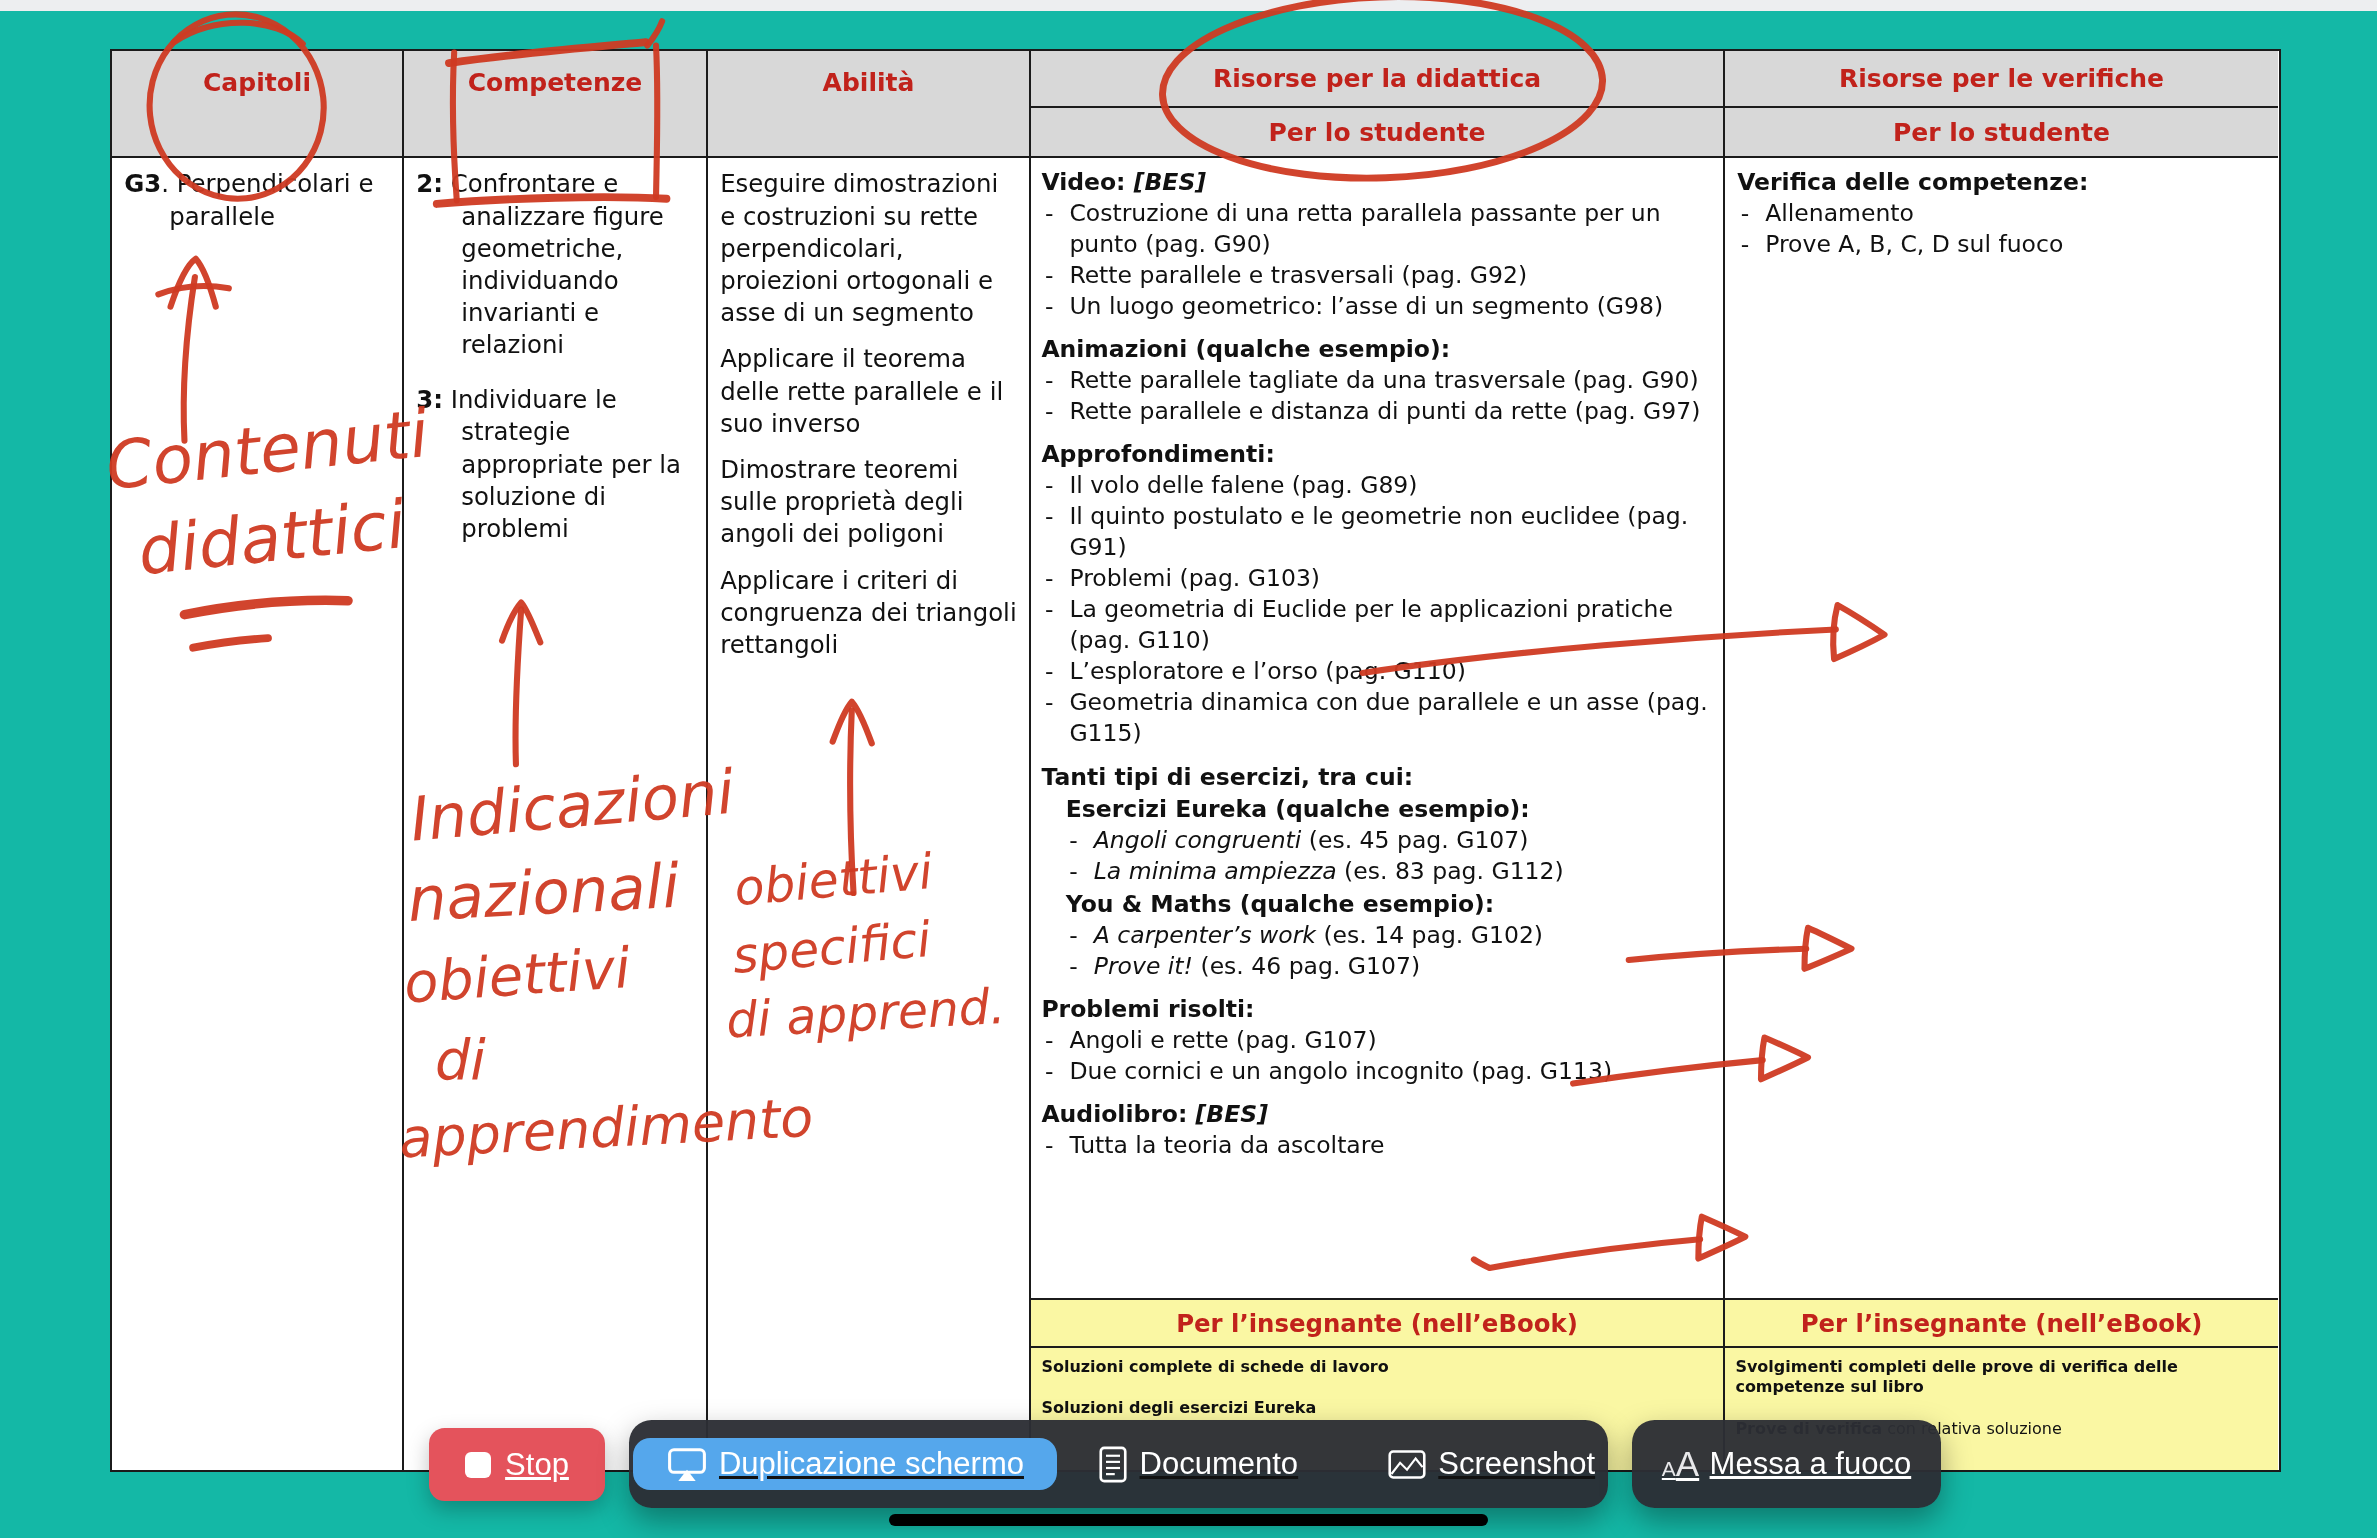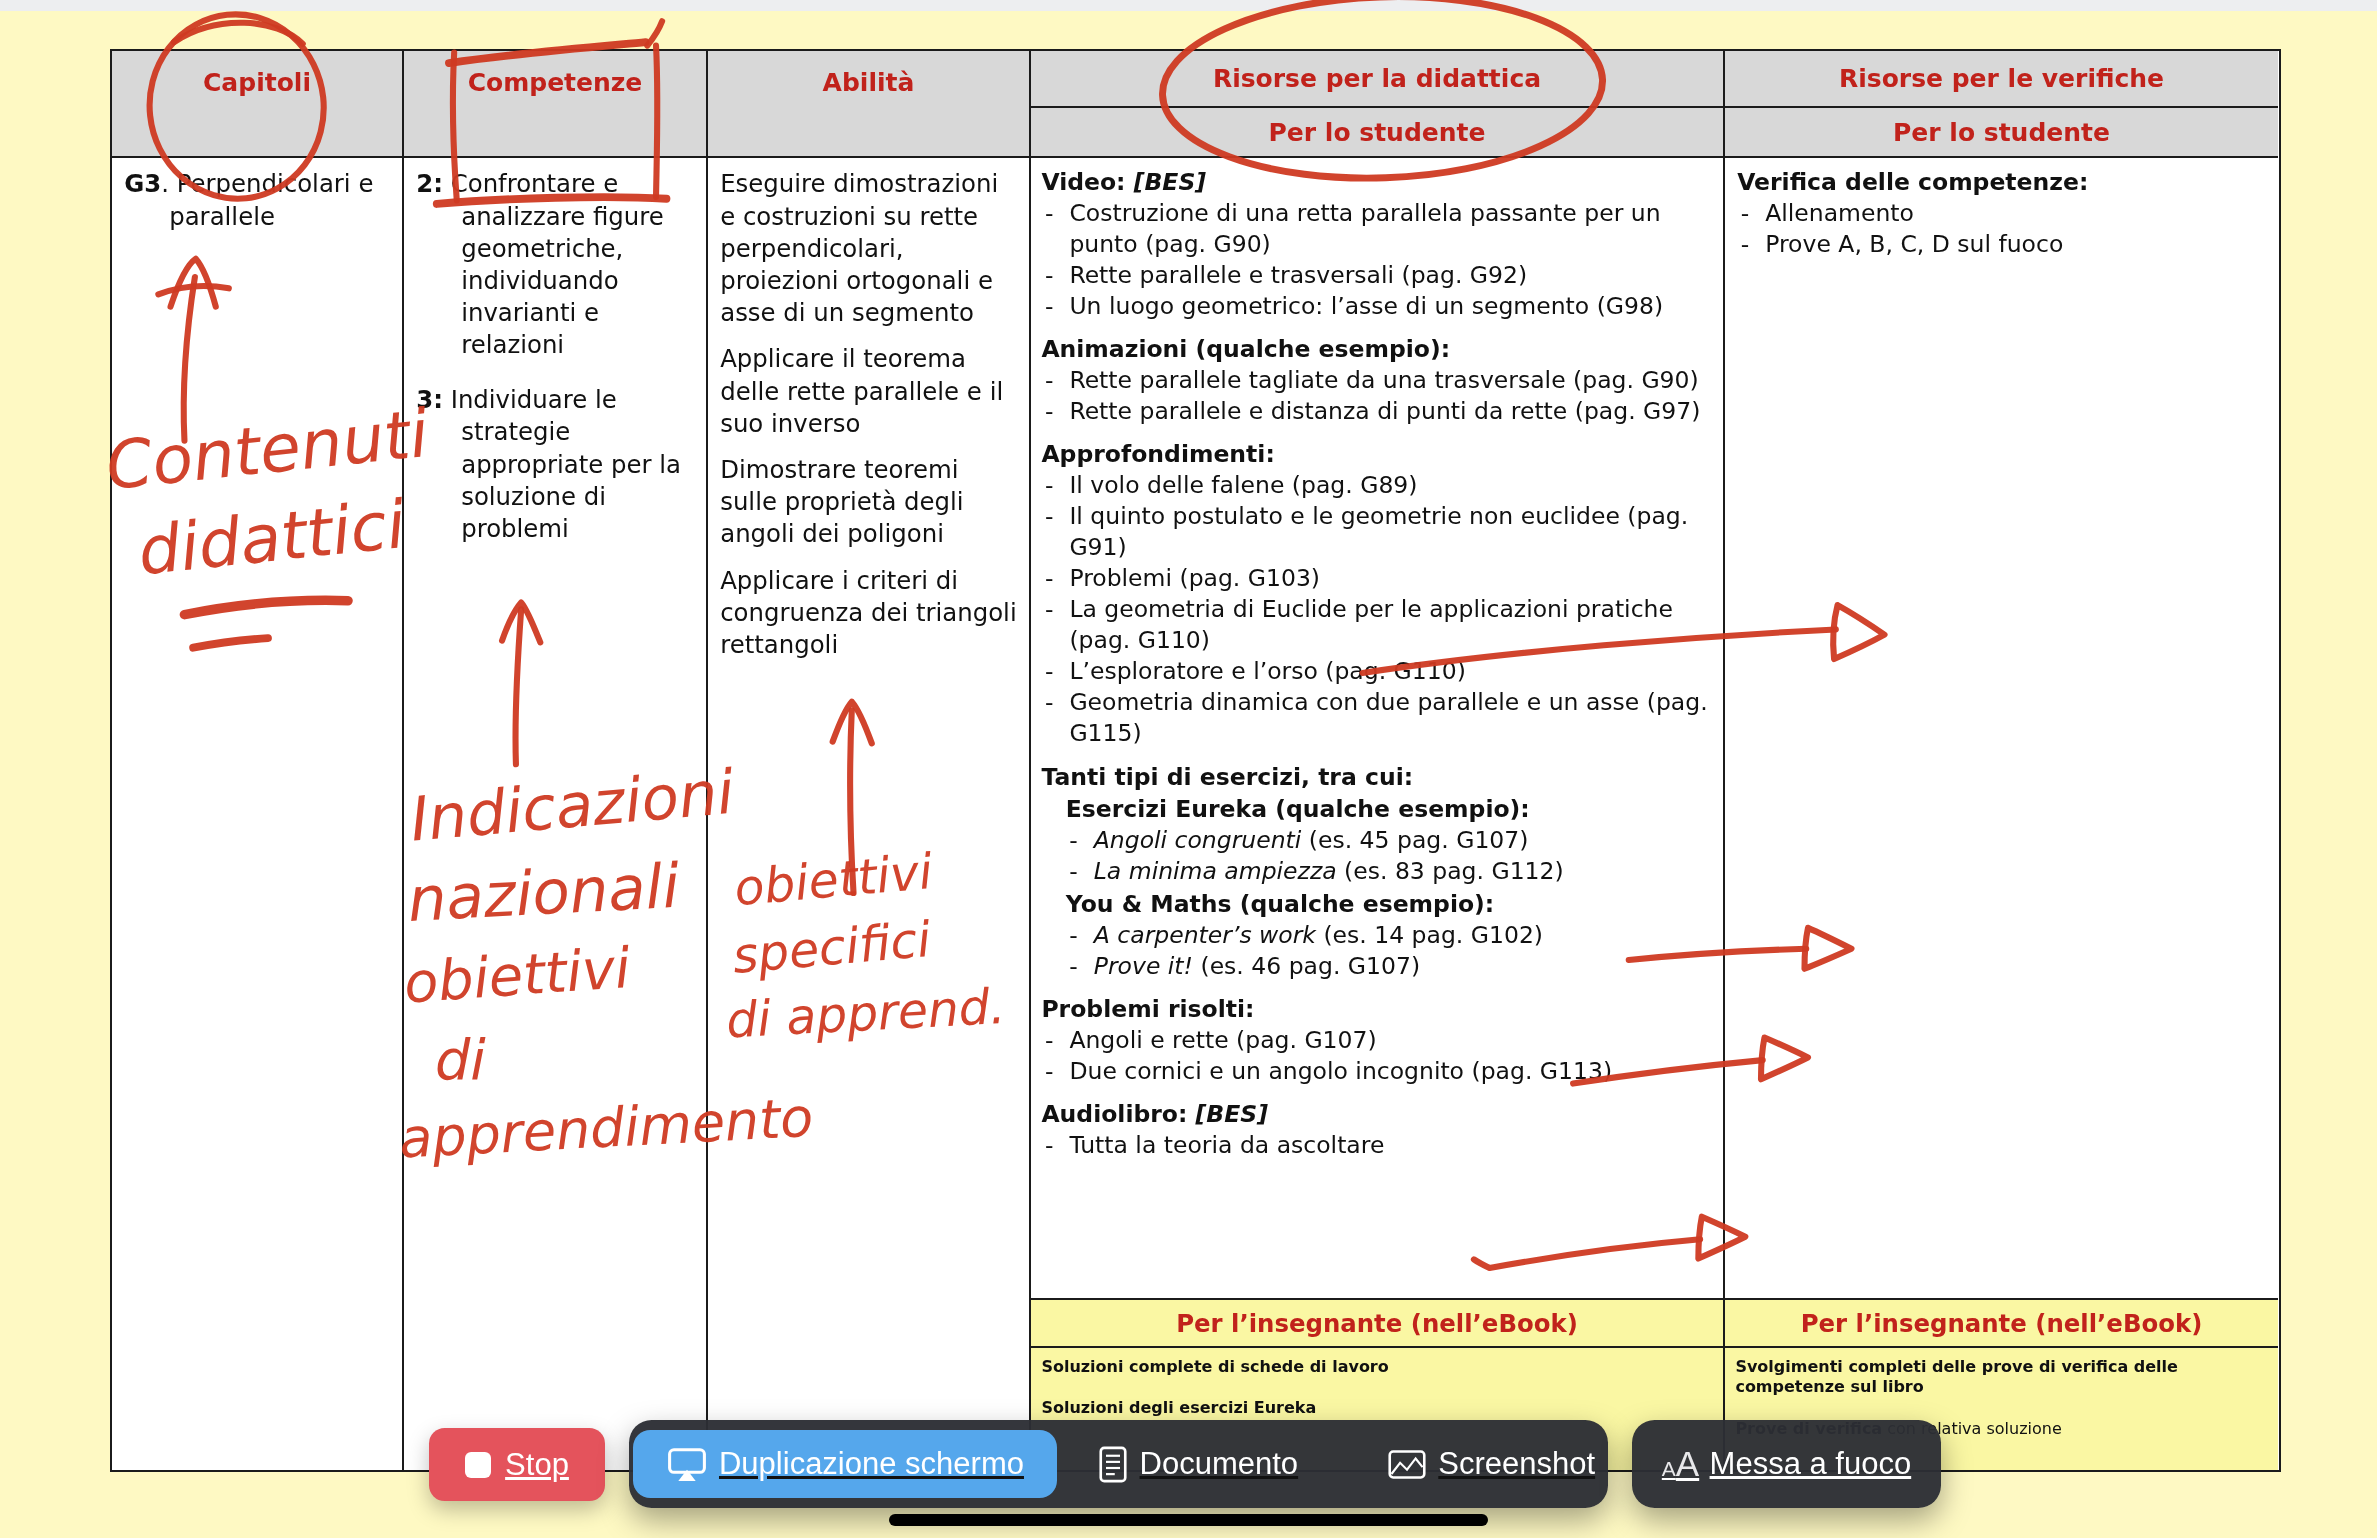--- a/index.html
+++ b/index.html
@@ -1,16 +1,16 @@
 <!DOCTYPE html>
 <html style="font-size:14px"><head>
 <meta charset="utf-8">
 <style>
   html,body{margin:0;padding:0;background:#ffffff;}
-  #stage{position:relative;width:2377px;height:1539px;background:#fef9c3;overflow:hidden;
+  #stage{position:relative;width:2377px;height:1539px;background:#14b8a6;overflow:hidden;
          font-family:"DejaVu Sans",sans-serif;color:#111;}
   #top-strip{position:absolute;left:0;top:0;width:2377px;height:11.3px;background:#edeef0;}
 
   
   #doc-table{position:absolute;left:110px;top:49px;width:2167px;
              display:grid;grid-template-columns:292px 304px 323px 694px 553px;
              grid-template-rows:57px 50px 1142px 48px 122px;
              border:2.6px solid #1b1b1b;background:#fff;}
   .cell{border-right:2.2px solid #1b1b1b;border-bottom:2.2px solid #1b1b1b;box-sizing:border-box;overflow:hidden;}
   .cell.last-col{border-right:none;}
@@ -49,21 +49,21 @@
   #ink text{fill:#cf3a22;font-family:"DejaVu Sans",sans-serif;font-style:italic;opacity:.95;}
 
   
   .tb{position:absolute;z-index:10;font-family:"Liberation Sans",sans-serif;text-decoration:underline;}
   #stop-btn{left:429px;top:1428px;width:176px;height:73px;background:#e4535c;border-radius:15.7px;
             display:flex;align-items:center;justify-content:center;gap:14px;color:#fff;font-size:31px;
             box-shadow:0 8.7px 21px rgba(0,0,0,.25);}
   #stop-icon{width:26px;height:26px;background:#fff;border-radius:6.1px;}
   #bar-group{left:629px;top:1420px;width:979px;height:88px;background:rgba(44,46,52,.96);border-radius:22.6px;
              display:flex;align-items:center;box-shadow:0 12.2px 30px rgba(0,0,0,.35);}
-  #mirror-btn{margin-left:4.4px;width:424px;height:68px;background:#55a7ec;border-radius:17.4px;
+  #mirror-btn{margin-left:4.4px;width:424px;height:52px;background:#55a7ec;border-radius:17.4px;
               display:flex;align-items:center;justify-content:center;gap:12.2px;color:#fff;font-size:31px;}
   .bar-item{display:flex;align-items:center;gap:12.2px;color:#fff;font-size:31px;}
   #doc-item{margin-left:42px;}
   #shot-item{margin-left:63px;padding-left:27px;}
   #focus-btn{left:1632px;top:1420px;width:309px;height:88px;background:rgba(44,46,52,.96);border-radius:22.6px;
              display:flex;align-items:center;justify-content:center;gap:10.4px;color:#fff;font-size:31px;
              box-shadow:0 12.2px 30px rgba(0,0,0,.35);}
   .aa-icon{display:flex;align-items:baseline;color:#e8e8ea;}
   .aa-small{font-size:21px;}
   .aa-big{font-size:35px;}

